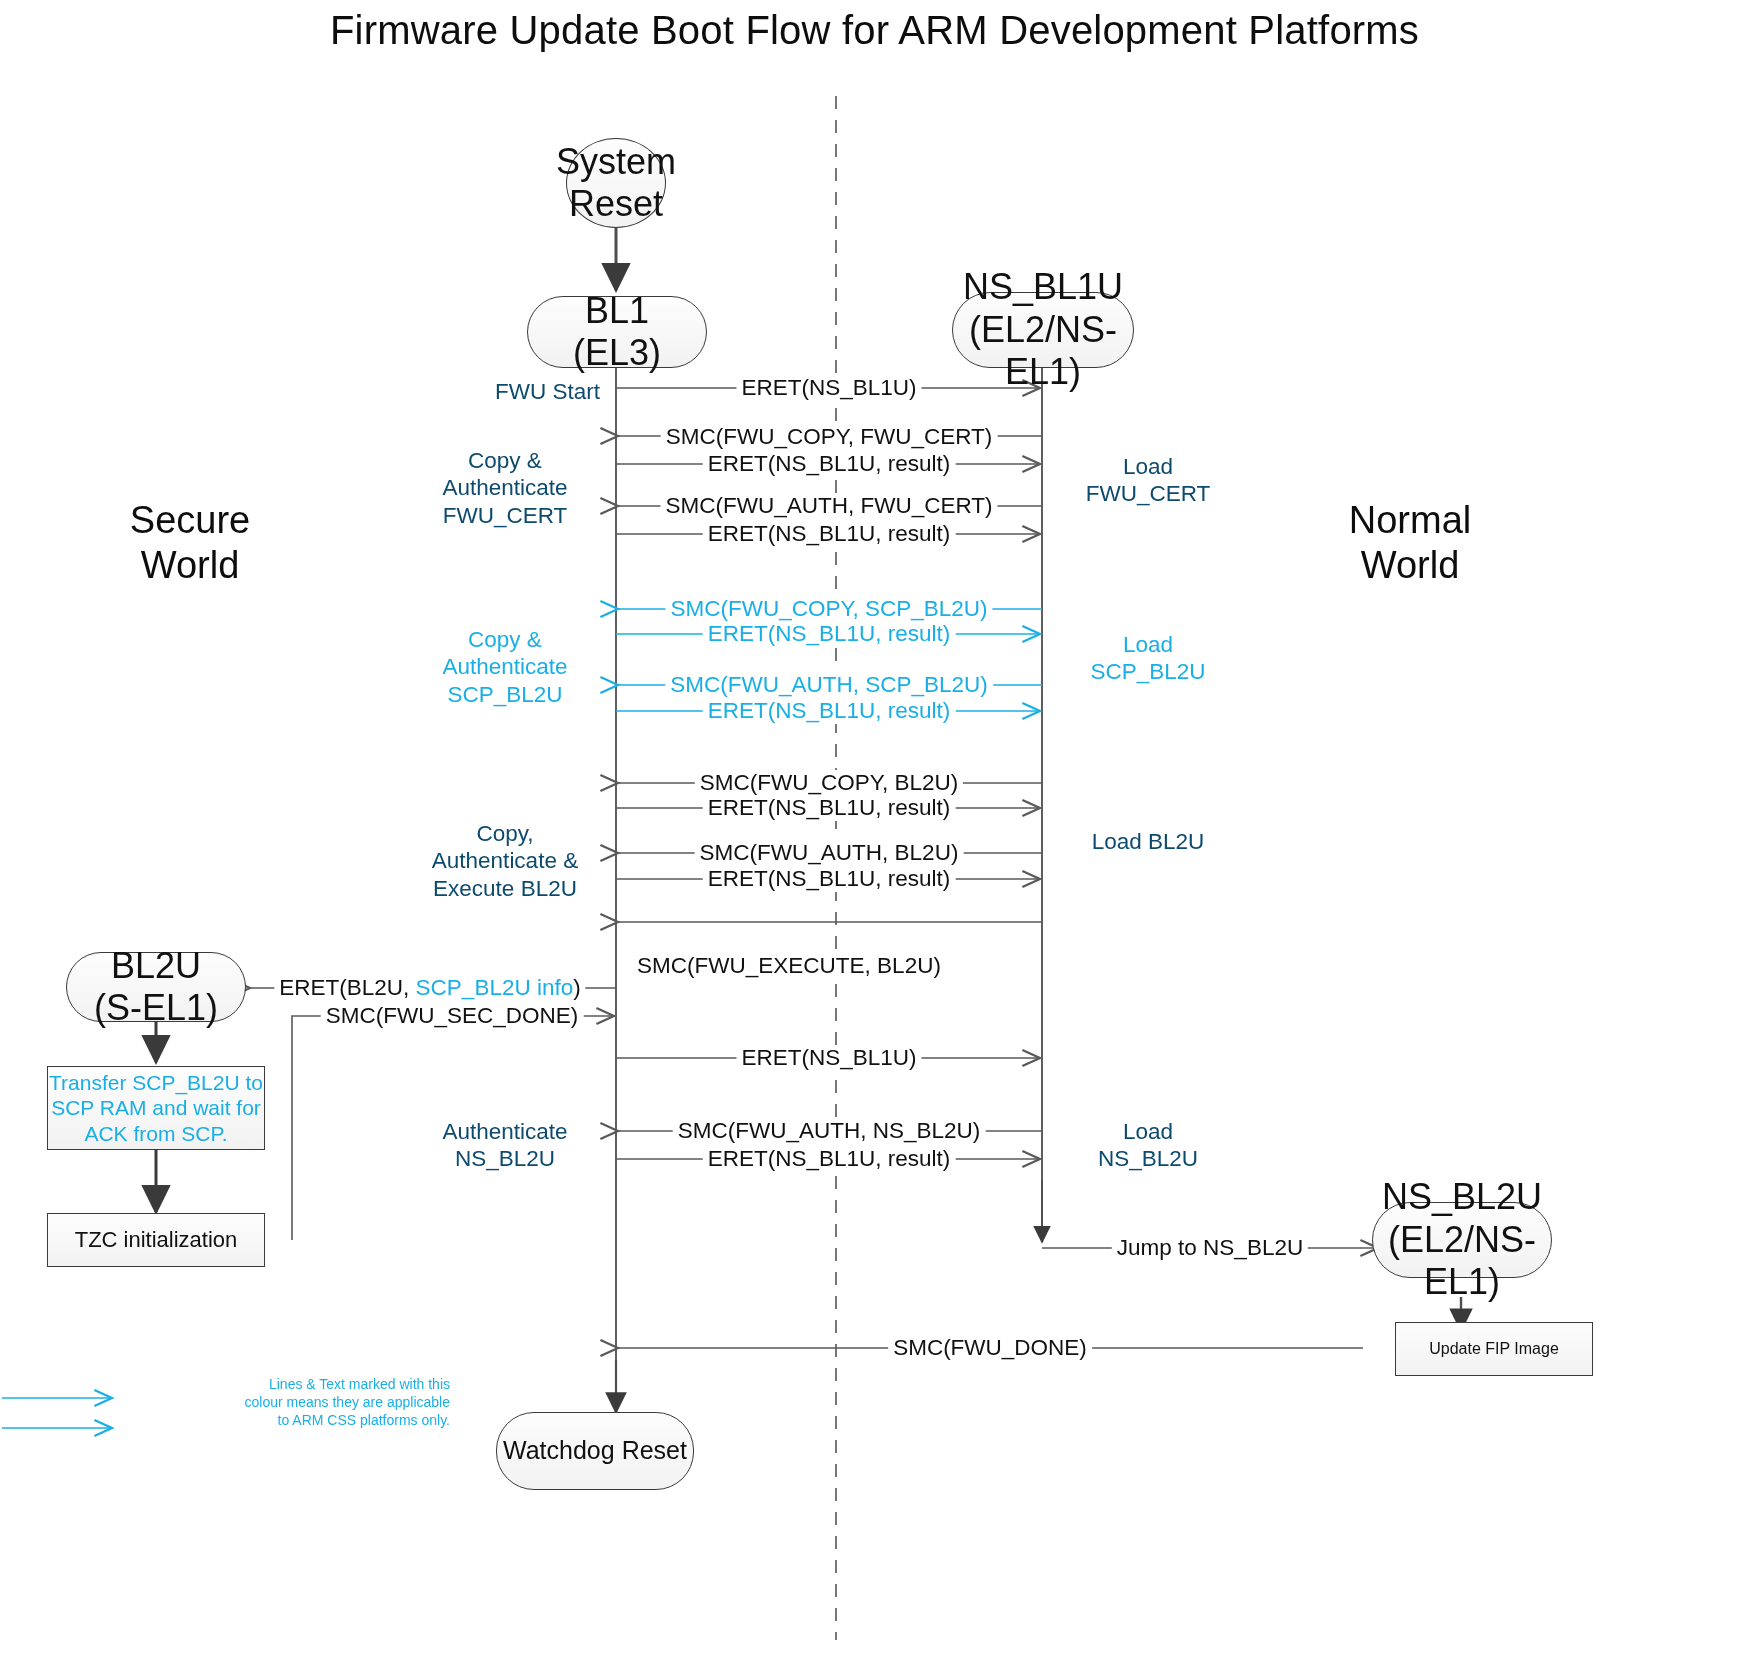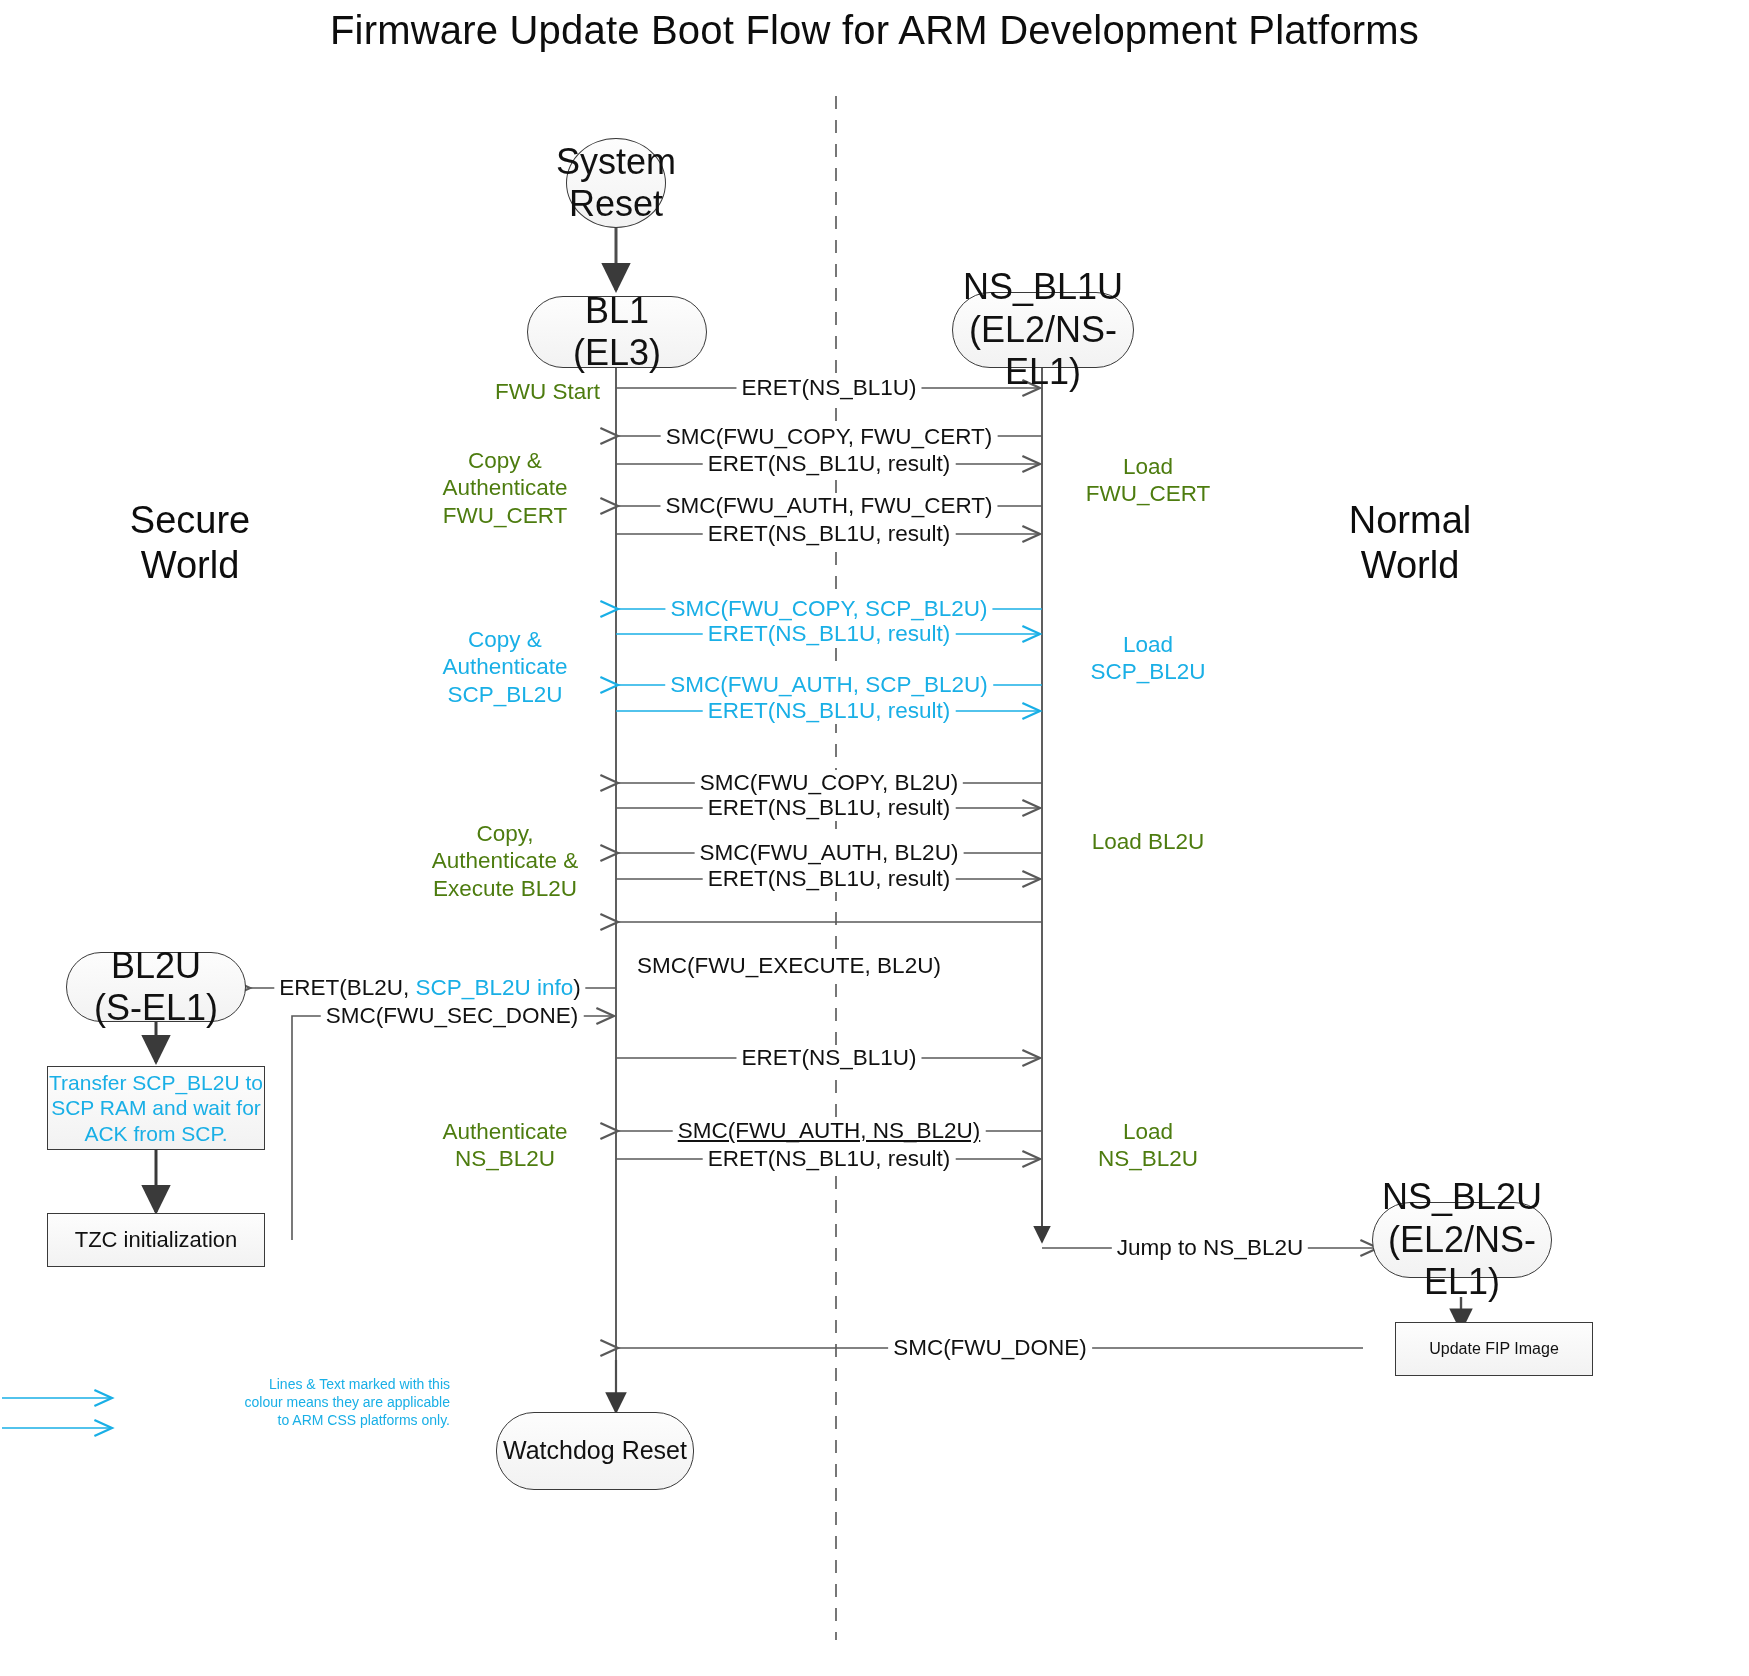--- a/index.html
+++ b/index.html
@@ -15,21 +15,21 @@
   .node{position:absolute;box-sizing:border-box;
         background:linear-gradient(180deg,#fdfdfd 0%,#f2f2f2 100%);
         border:1.6px solid #3a3a3a;display:flex;flex-direction:column;
         align-items:center;justify-content:center;line-height:1.18;
         font-size:36px;color:#111;text-align:center;}
   .node.oval{border-radius:50%;}
   .node.stadium{border-radius:38px;}
   .node.rect{border-radius:0;}
   .node .l2{display:block;}
 
-  .lbl{position:absolute;font-size:22.5px;line-height:1.22;color:#4d7c0f;
+  .lbl{position:absolute;font-size:22.5px;line-height:1.22;color:#0c4a6e;
        text-align:center;white-space:pre-line;}
   .lbl.blue{color:#19AFE6;}
   .msg{position:absolute;font-size:22.5px;color:#111;background:#fff;
        padding:0 5px;white-space:nowrap;transform:translate(-50%,-50%);}
   .msg.blue{color:#19AFE6;}
   .msg .bl{color:#19AFE6;}
 
   .world{position:absolute;font-size:38px;line-height:1.18;text-align:center;
          color:#0d0d0d;white-space:pre-line;}
 
@@ -190,21 +190,21 @@
   <div class="msg" style="left:829px;top:853px;">SMC(FWU_AUTH, BL2U)</div>
   <div class="msg" style="left:829px;top:879px;">ERET(NS_BL1U, result)</div>
   <div class="msg" style="left:789px;top:922px;margin-top:44px;">SMC(FWU_EXECUTE, BL2U)</div>
 
   <div class="msg" style="left:430px;top:988px;">
     <span>ERET(BL2U, </span><span class="bl">SCP_BL2U info</span><span>)</span>
   </div>
   <div class="msg" style="left:452px;top:1016px;text-align:right;">SMC(FWU_SEC_DONE)</div>
 
   <div class="msg" style="left:829px;top:1058px;">ERET(NS_BL1U)</div>
-  <div class="msg" style="left:829px;top:1131px;text-decoration:underline;">SMC(FWU_AUTH, NS_BL2U)</div>
+  <div class="msg" style="left:829px;top:1131px;">SMC(FWU_AUTH, NS_BL2U)</div>
   <div class="msg" style="left:829px;top:1159px;">ERET(NS_BL1U, result)</div>
   <div class="msg" style="left:1210px;top:1248px;">Jump to NS_BL2U</div>
   <div class="msg" style="left:990px;top:1348px;">SMC(FWU_DONE)</div>
 
   <div class="legend-text" style="left:140px;top:1376px;width:310px;">Lines &amp; Text marked with this
 colour means they are applicable
 to ARM CSS platforms only.</div>
 
 </div>
 

